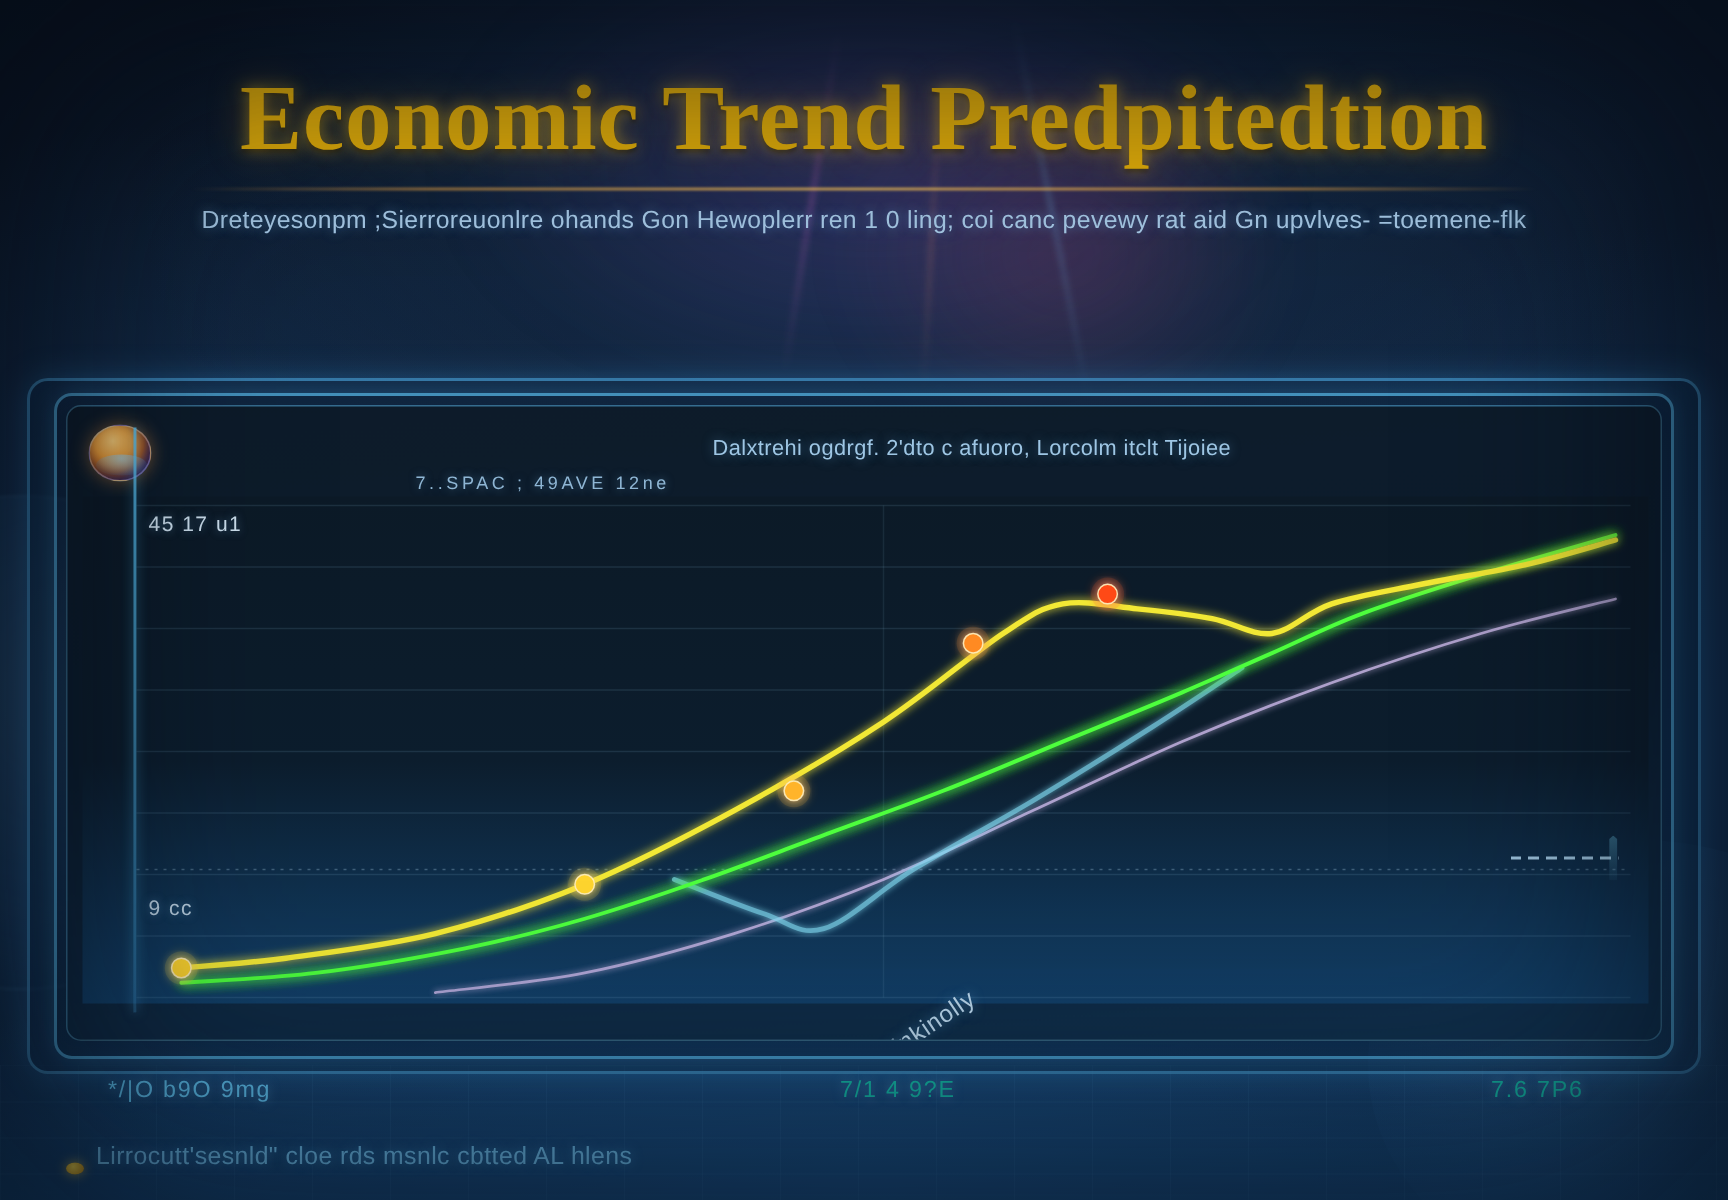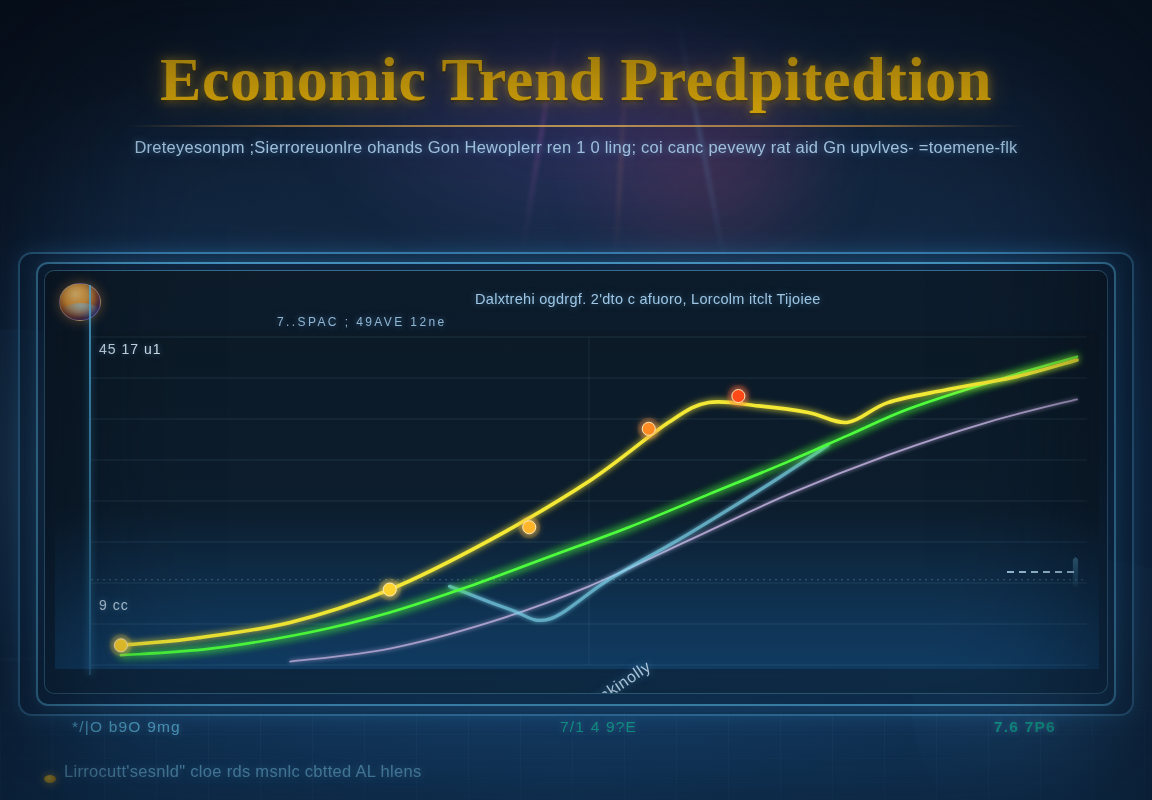--- a/index.html
+++ b/index.html
@@ -277,19 +277,19 @@
 
   </div>
 
   <div id="hud-spark"></div>
   <div id="hud-dash"></div>
 </div>
 
 <div style="position:absolute;left:44px;top:718px;width:1064px;height:30px;">
   <div class="xlabel" id="xlabel-0" style="bottom:auto;top:0;">*/|O b9O 9mg</div>
   <div class="xlabel" id="xlabel-1" style="bottom:auto;top:0;">7/1 4 9?E</div>
-  <div class="xlabel" id="xlabel-2" style="bottom:auto;top:0;font-weight:bold;">7.6 7P6</div>
+  <div class="xlabel" id="xlabel-2" style="bottom:auto;top:0;">7.6 7P6</div>
 </div>
 
 <div id="caption-dot"></div>
 <div id="caption-text" class="" style="position:absolute;left:64px;top:762px;font-size:16.5px;color:#6fc0ef;letter-spacing:.3px;text-shadow:0 0 8px rgba(90,180,240,.6);">Lirrocutt'sesnld" cloe rds msnlc cbtted AL hlens</div>
 
 <div id="vignette"></div>
 
 </body></html>

